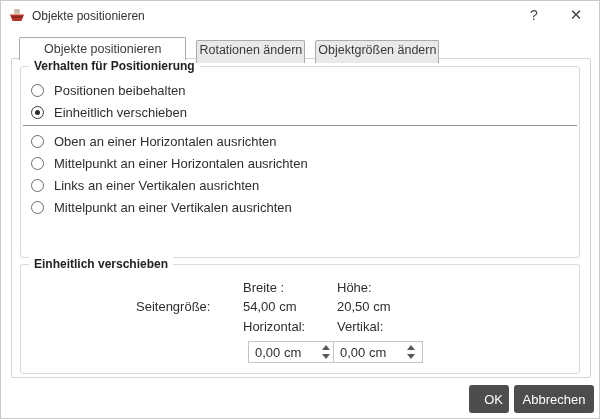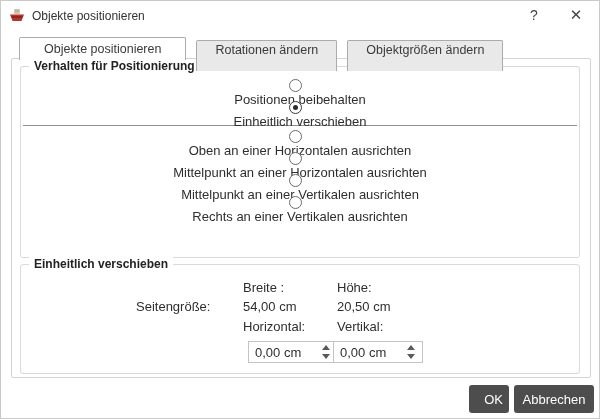--- a/index.html
+++ b/index.html
@@ -13,36 +13,36 @@
   .titlebar { position: absolute; top: 0; left: 0; right: 0; height: 30px; background: #ffffff; }
   .app-icon { position: absolute; left: 8px; top: 7px; width: 16px; height: 16px; }
   .title-text { position: absolute; left: 31px; top: 8px; font-size: 12px; color: #333; }
   .titlebar-btn { position: absolute; top: 0; width: 34px; height: 28px; text-align: center;
     line-height: 28px; font-size: 14px; color: #444; cursor: default; }
   .btn-help { right: 48px; }
   .btn-close { right: 6px; font-size: 15px; }
   
   .tabs { position: absolute; left: 18px; top: 36px; height: 22px; display: flex; z-index: 3; }
   .tab { border: 1px solid #ababab; border-bottom: none; background: #e9e9e9;
-    font-size: 12.5px; color: #3a3a3a; padding: 0 18px; margin-right: 10px;
-    height: 31px; margin-top: 3px; line-height: 19px; border-radius: 2px 2px 0 0; }
+    font-size: 12.5px; color: #3a3a3a; padding: 0 2px; margin-right: 10px;
+    height: 23px; margin-top: 3px; line-height: 19px; border-radius: 2px 2px 0 0; }
   .tab.active { background: #ffffff; height: 23px; margin-top: 0; line-height: 22px; padding: 0 24px; }
   
   .panel { position: absolute; left: 10px; top: 57px; width: 580px; height: 320px;
     background: #ffffff; border: 1px solid #d4d4d4; border-radius: 2px; z-index: 1; }
   
   .groupbox { position: absolute; left: 8px; width: 560px; border: 1px solid #dadada;
     border-radius: 3px; background: #ffffff; padding-left: 24px; }
   .group-pos { top: 7px; height: 192px; }
   .group-shift { top: 205px; height: 110px; }
   .group-label { position: absolute; top: -8px; left: 8px; background: #ffffff;
     padding: 0 5px; font-size: 12px; font-weight: bold; color: #222; }
   
   .radio-list { position: absolute; top: 12px; left: 10px; right: 10px; }
-  .radio-row { height: 22px; display: flex; align-items: center; cursor: default; flex-direction: column; }
+  .radio-row { height: 22px; display: flex; align-items: center; cursor: default; }
   .radio-circle { width: 13px; height: 13px; border: 1px solid #6b6b6b; border-radius: 50%;
     margin-right: 10px; position: relative; background: #fff; flex: 0 0 13px; }
   .radio-row.selected .radio-circle { border-color: #3a3a3a; }
   .radio-row.selected .radio-circle::after { content: ""; position: absolute; left: 3px; top: 3px;
     width: 5px; height: 5px; border-radius: 50%; background: #2b2b2b; }
   .radio-label { font-size: 13px; color: #2e2e2e; }
   .separator { border: none; border-top: 1px solid #8f8f8f; margin: 2px -8px 4px -8px; }
   
   .sg-text { position: absolute; font-size: 13px; color: #2e2e2e; white-space: nowrap; }
   .sg-rowlabel { text-align: left; width: 110px; }
@@ -114,30 +114,30 @@
           <span class="radio-circle"></span>
           <span class="radio-label">Oben an einer Horizontalen ausrichten</span>
         </div>
 
         <div class="radio-row">
           <span class="radio-circle"></span>
           <span class="radio-label">Mittelpunkt an einer Horizontalen ausrichten</span>
         </div>
 
 
+        <div class="radio-row">
+          <span class="radio-circle"></span>
+          <span class="radio-label">Links an einer Vertikalen ausrichten</span>
+        </div>
 
         <div class="radio-row">
           <span class="radio-circle"></span>
           <span class="radio-label">Mittelpunkt an einer Vertikalen ausrichten</span>
         </div>
 
-        <div class="radio-row">
-          <span class="radio-circle"></span>
-          <span class="radio-label">Rechts an einer Vertikalen ausrichten</span>
-        </div>
 
       </div>
     </div>
 
     <div class="groupbox group-shift">
       <span class="group-label">Einheitlich verschieben</span>
 
       <span class="sg-text col1 r-header1">Breite :</span>
       <span class="sg-text col2 r-header1">Höhe:</span>
 

